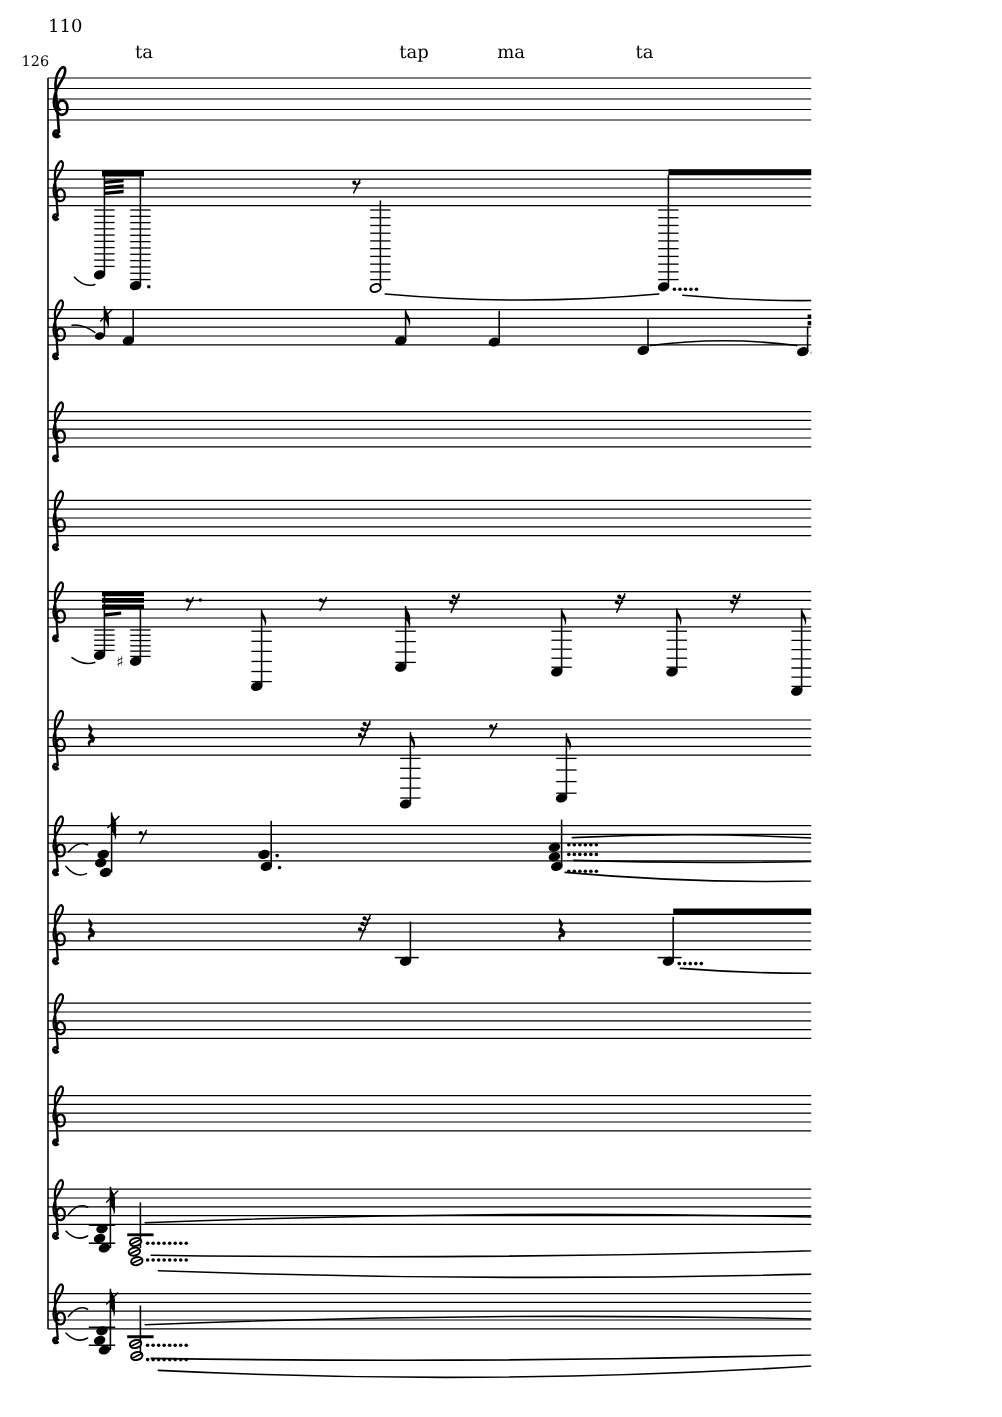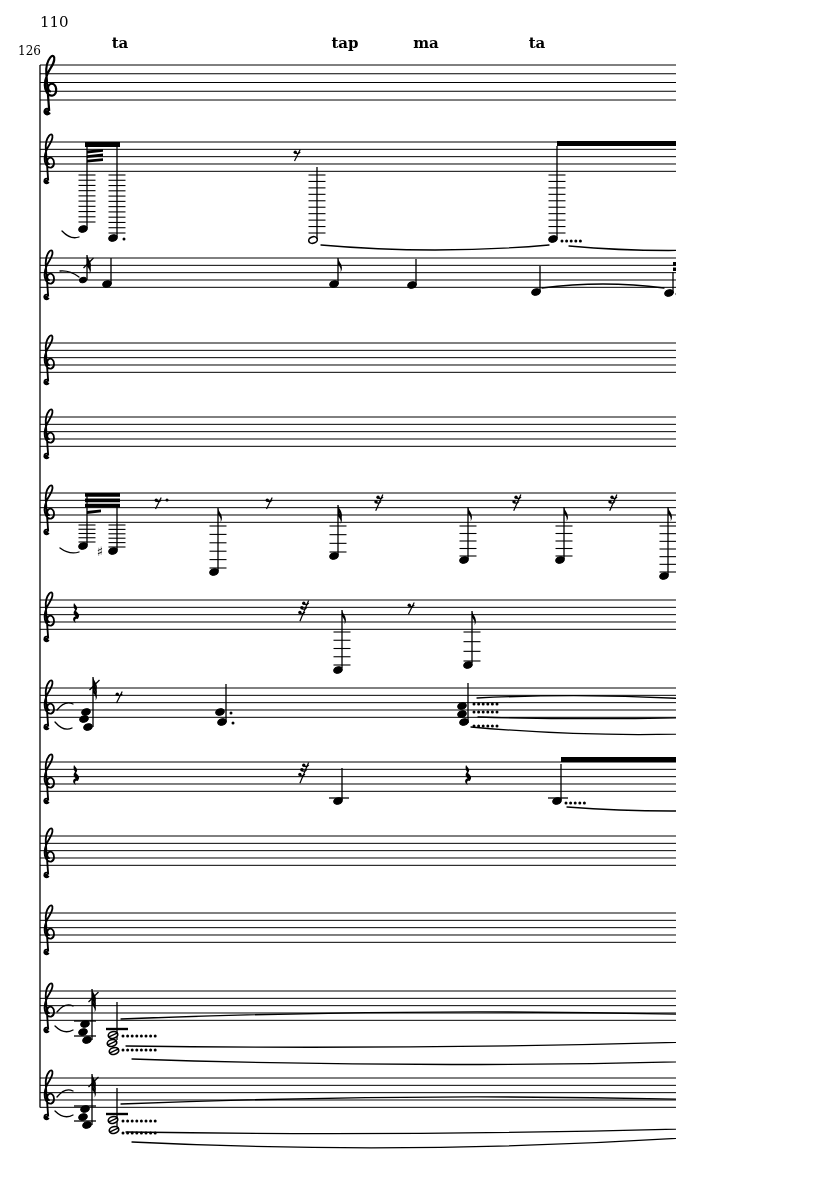--- a/index.html
+++ b/index.html
@@ -1,20 +1,20 @@
 <!DOCTYPE html>
 <html><head>
 <meta charset="utf-8">
 <style>
   html,body{margin:0;padding:0;background:#fff;}
   .page{position:relative;width:676px;height:1181px;background:#ffffff;overflow:hidden;
         font-family:"DejaVu Serif", serif;color:#000;}
   .pagenum{position:absolute;left:40px;top:13px;font-size:15px;}
   .measurenum{position:absolute;left:18px;top:44px;font-size:12px;}
-  .lyric{position:absolute;font-size:15px;transform:translateX(-50%);white-space:nowrap;font-weight:bold;}
+  .lyric{position:absolute;font-size:15px;transform:translateX(-50%);white-space:nowrap;}
   svg{position:absolute;left:0;top:0;}
 </style>
 </head>
 <body>
 
 <div class="page">
   <div class="pagenum">110</div>
   <div class="measurenum">126</div>
   <div id="lyrics">
       <span class="lyric" style="left: 120px; top: 34px;">ta</span>

